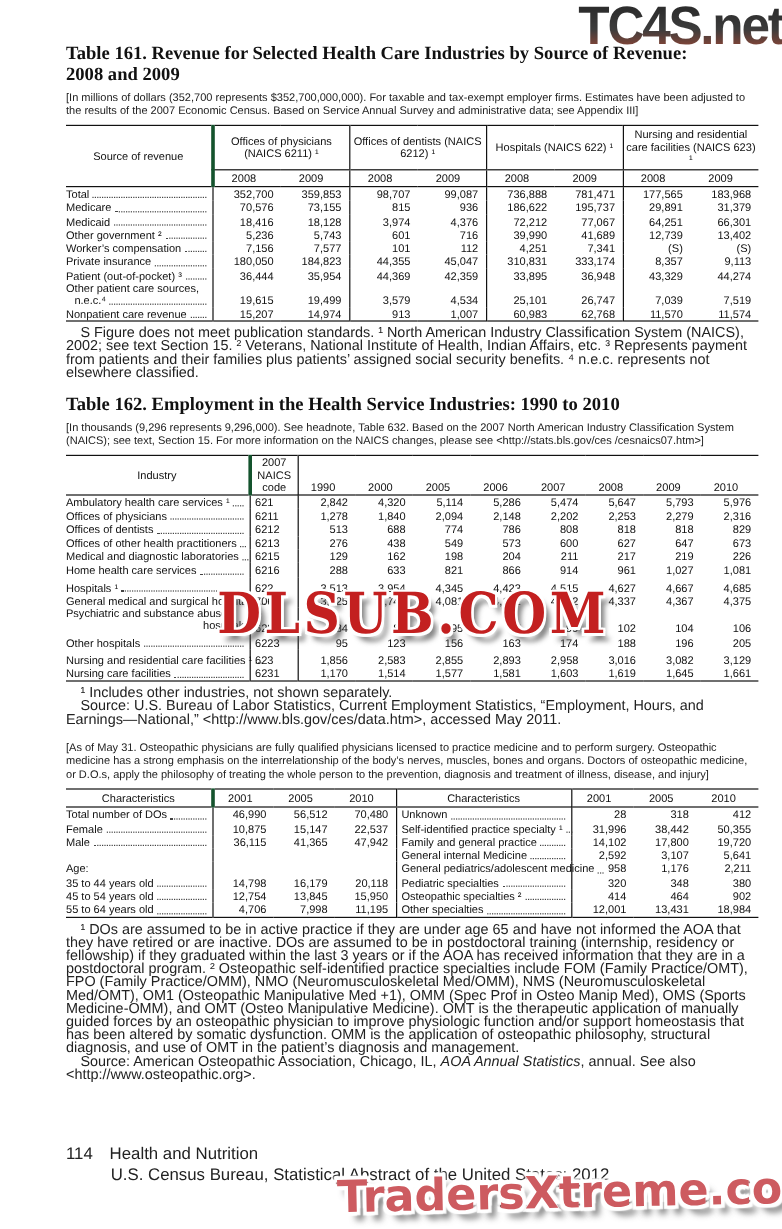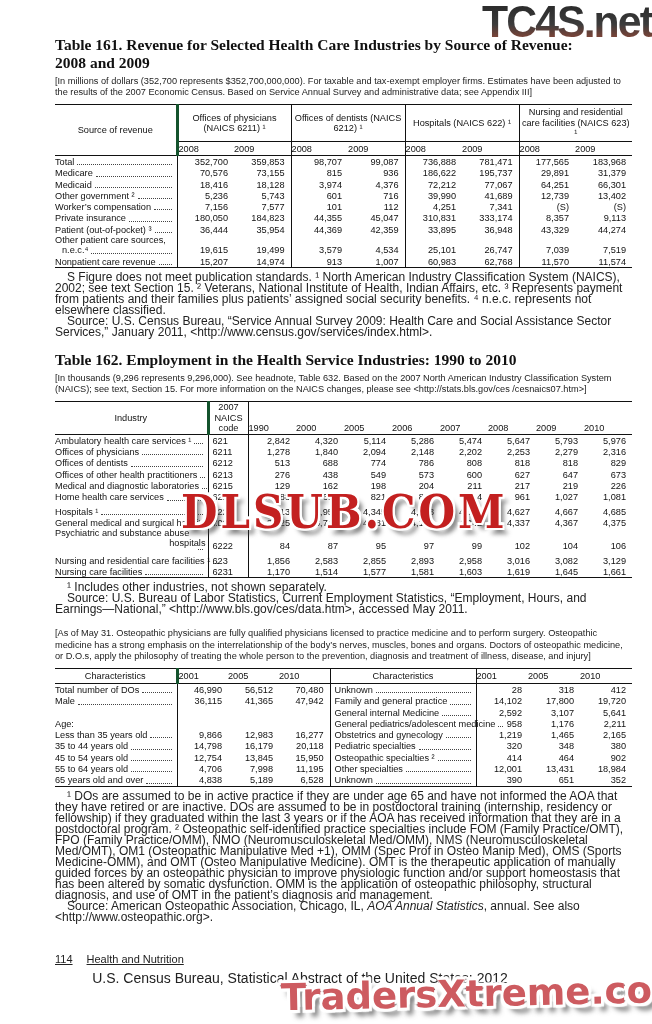--- a/index.html
+++ b/index.html
@@ -15,42 +15,42 @@
   .fnblock .i{font-style:italic;}
   .section{margin-bottom:13px;}
 
   
   table{border-collapse:collapse;table-layout:fixed;width:577px;font-size:9.2px;color:#111;}
   th,td{padding:0;font-weight:normal;vertical-align:bottom;}
   thead{border-top:1.5px solid #111;}
   tbody{border-bottom:1.5px solid #111;}
   th.gh{font-size:9.2px;text-align:center;vertical-align:middle;line-height:10.5px;padding:2px 1px;border-bottom:1px solid #111;}
   th.stub{text-align:center;vertical-align:middle;border-right:3px solid #14532d;}
-  th.yr{text-align:left;padding:2px 6px 1px 0;border-bottom:1.5px solid #111;}
+  th.yr{text-align:center;padding:2px 6px 1px 0;border-bottom:1.5px solid #111;}
   th.code{vertical-align:middle;line-height:10.5px;border-right:1px solid #111;border-left:1px solid #111;}
   .vr{border-left:1px solid #111;}
   td.lbl{border-right:1px solid #111;padding:0 2px 0 0;}
   td.num{text-align:right;padding:1px 6px 0 0;white-space:nowrap;line-height:10.3px;}
   td.code{padding:1px 0 0 4px;line-height:10.3px;border-right:1px solid #111;}
   tr.b{font-weight:bold;}
   tr.gap td{padding-top:4px;}
   .l{line-height:10.3px;}
   .flex{display:flex;align-items:flex-end;}
   .flex .t{white-space:nowrap;}
   .lead{flex:1;min-width:5px;margin:0 3px 2px 3px;border-bottom:1px dotted #444;height:1px;}
   .ind1{padding-left:7px;}
   .ind2{padding-left:14px;flex-direction:column;}
   td.rlbl{border-left:1px solid #111;border-right:1px solid #111;padding:0 2px 0 4px;}
   th.rstub{text-align:center;vertical-align:middle;border-left:1px solid #111;border-right:1px solid #111;}
   #t161 thead th.stub{border-bottom:1.5px solid #111;}
   #t162 thead th{border-bottom:1.5px solid #111;}
   #t163 thead th{border-bottom:1.5px solid #111;padding-top:2px;padding-bottom:2px;}
 
   
-  .footer-left{position:absolute;left:55px;top:953px;font-size:11px;color:#222;text-decoration:underline;}
+  .footer-left{position:absolute;left:55px;top:953px;font-size:14px;color:#222;}
   .footer-left .pn{margin-right:14px;}
   .footer-src{position:absolute;left:0;top:970px;width:600px;text-align:center;font-size:14px;color:#222;}
 
   
   .wm-top{position:absolute;top:-2px;right:0px;z-index:9;font-weight:bold;font-size:45px;letter-spacing:-2px;line-height:48px;
     transform:scaleX(.95);transform-origin:top right;
     background:linear-gradient(180deg,#2d2d2d 20%,#3c3c3c 55%,#7c4438 82%,#95594a 100%);
     -webkit-background-clip:text;background-clip:text;color:transparent;}
   .wm-mid{position:absolute;left:181px;top:487px;z-index:9;font-family:"DejaVu Serif",serif;font-weight:bold;font-size:42px;letter-spacing:3px;line-height:50px;
     color:#c32020;transform:scaleY(1.12);
@@ -245,21 +245,20 @@
               <td class="num">1,007</td>
               <td class="num vr">60,983</td>
               <td class="num">62,768</td>
               <td class="num vr">11,570</td>
               <td class="num">11,574</td>
             </tr>
           </tbody>
       </table>
       <div class="fnblock">
         <p>S Figure does not meet publication standards. ¹ North American Industry Classification System (NAICS), 2002; see text Section 15. ² Veterans, National Institute of Health, Indian Affairs, etc. ³ Represents payment from patients and their families plus patients’ assigned social security benefits. ⁴ n.e.c. represents not elsewhere classified.</p>
-        <p>Source: U.S. Census Bureau, “Service Annual Survey 2009: Health Care and Social Assistance Sector Services,” January 2011, &lt;http://www.census.gov/services/index.html&gt;.</p>
       </div>
     </div>
 
     <div class="section">
       <h2 class="tbl-title">Table 162. Employment in the Health Service Industries: 1990 to 2010</h2>
       <p class="headnote">[In thousands (9,296 represents 9,296,000). See headnote, Table 632. Based on the 2007 North American Industry Classification System (NAICS); see text, Section 15. For more information on the NAICS changes, please see &lt;http://stats.bls.gov/ces /cesnaics07.htm&gt;]</p>
       <table id="t162">
         <colgroup>
           <col style="width:153px">
             <col style="width:40px">
@@ -434,20 +433,37 @@
               <td class="code">6222</td>
               <td class="num">84</td>
               <td class="num">87</td>
               <td class="num">95</td>
               <td class="num">97</td>
               <td class="num">99</td>
               <td class="num">102</td>
               <td class="num">104</td>
               <td class="num">106</td>
             </tr>
+            <tr>
+              <td class="lbl ind1">
+                <div class="l flex">
+                  <span class="t">Other hospitals</span>
+                  <span class="lead"></span>
+                </div>
+              </td>
+              <td class="code">6223</td>
+              <td class="num">95</td>
+              <td class="num">123</td>
+              <td class="num">156</td>
+              <td class="num">163</td>
+              <td class="num">174</td>
+              <td class="num">188</td>
+              <td class="num">196</td>
+              <td class="num">205</td>
+            </tr>
             <tr class=" gap">
               <td class="lbl ind0">
                 <div class="l flex">
                   <span class="t">Nursing and residential care facilities ¹</span>
                   <span class="lead"></span>
                 </div>
               </td>
               <td class="code">623</td>
               <td class="num">1,856</td>
               <td class="num">2,583</td>
@@ -525,20 +541,40 @@
                   <span class="lead"></span>
                 </div>
               </td>
               <td class="num">28</td>
               <td class="num">318</td>
               <td class="num">412</td>
             </tr>
             <tr>
               <td class="lbl ind1">
                 <div class="l flex">
+                  <span class="t">Female</span>
+                  <span class="lead"></span>
+                </div>
+              </td>
+              <td class="num">10,875</td>
+              <td class="num">15,147</td>
+              <td class="num">22,537</td>
+              <td class="rlbl ind0">
+                <div class="l flex">
+                  <span class="t">Self-identified practice specialty ¹</span>
+                  <span class="lead"></span>
+                </div>
+              </td>
+              <td class="num">31,996</td>
+              <td class="num">38,442</td>
+              <td class="num">50,355</td>
+            </tr>
+            <tr>
+              <td class="lbl ind1">
+                <div class="l flex">
                   <span class="t">Male</span>
                   <span class="lead"></span>
                 </div>
               </td>
               <td class="num">36,115</td>
               <td class="num">41,365</td>
               <td class="num">47,942</td>
               <td class="rlbl ind1">
                 <div class="l flex">
                   <span class="t">Family and general practice</span>
@@ -583,40 +619,20 @@
                   <span class="lead"></span>
                 </div>
               </td>
               <td class="num">958</td>
               <td class="num">1,176</td>
               <td class="num">2,211</td>
             </tr>
             <tr>
               <td class="lbl ind1">
                 <div class="l flex">
-                  <span class="t">Less than 35 years old</span>
-                  <span class="lead"></span>
-                </div>
-              </td>
-              <td class="num">9,866</td>
-              <td class="num">12,983</td>
-              <td class="num">16,277</td>
-              <td class="rlbl ind1">
-                <div class="l flex">
-                  <span class="t">Obstetrics and gynecology</span>
-                  <span class="lead"></span>
-                </div>
-              </td>
-              <td class="num">1,219</td>
-              <td class="num">1,465</td>
-              <td class="num">2,165</td>
-            </tr>
-            <tr>
-              <td class="lbl ind1">
-                <div class="l flex">
                   <span class="t">35 to 44 years old</span>
                   <span class="lead"></span>
                 </div>
               </td>
               <td class="num">14,798</td>
               <td class="num">16,179</td>
               <td class="num">20,118</td>
               <td class="rlbl ind1">
                 <div class="l flex">
                   <span class="t">Pediatric specialties</span>
@@ -659,40 +675,20 @@
               <td class="num">11,195</td>
               <td class="rlbl ind1">
                 <div class="l flex">
                   <span class="t">Other specialties</span>
                   <span class="lead"></span>
                 </div>
               </td>
               <td class="num">12,001</td>
               <td class="num">13,431</td>
               <td class="num">18,984</td>
-            </tr>
-            <tr>
-              <td class="lbl ind1">
-                <div class="l flex">
-                  <span class="t">65 years old and over</span>
-                  <span class="lead"></span>
-                </div>
-              </td>
-              <td class="num">4,838</td>
-              <td class="num">5,189</td>
-              <td class="num">6,528</td>
-              <td class="rlbl ind1">
-                <div class="l flex">
-                  <span class="t">Unknown</span>
-                  <span class="lead"></span>
-                </div>
-              </td>
-              <td class="num">390</td>
-              <td class="num">651</td>
-              <td class="num">352</td>
             </tr>
           </tbody>
       </table>
       <div class="fnblock">
         <p>¹ DOs are assumed to be in active practice if they are under age 65 and have not informed the AOA that they have retired or are inactive. DOs are assumed to be in postdoctoral training (internship, residency or fellowship) if they graduated within the last 3 years or if the AOA has received information that they are in a postdoctoral program. ² Osteopathic self-identified practice specialties include FOM (Family Practice/OMT), FPO (Family Practice/OMM), NMO (Neuromusculoskeletal Med/OMM), NMS (Neuromusculoskeletal Med/OMT), OM1 (Osteopathic Manipulative Med +1), OMM (Spec Prof in Osteo Manip Med), OMS (Sports Medicine-OMM), and OMT (Osteo Manipulative Medicine). OMT is the therapeutic application of manually guided forces by an osteopathic physician to improve physiologic function and/or support homeostasis that has been altered by somatic dysfunction. OMM is the application of osteopathic philosophy, structural diagnosis, and use of OMT in the patient’s diagnosis and management.</p>
         <p><span>Source: American Osteopathic Association, Chicago, IL, </span><span class="i">AOA Annual Statistics</span><span>, annual. See also &lt;http://www.osteopathic.org&gt;.</span></p>
       </div>
     </div>
 
   </div>

